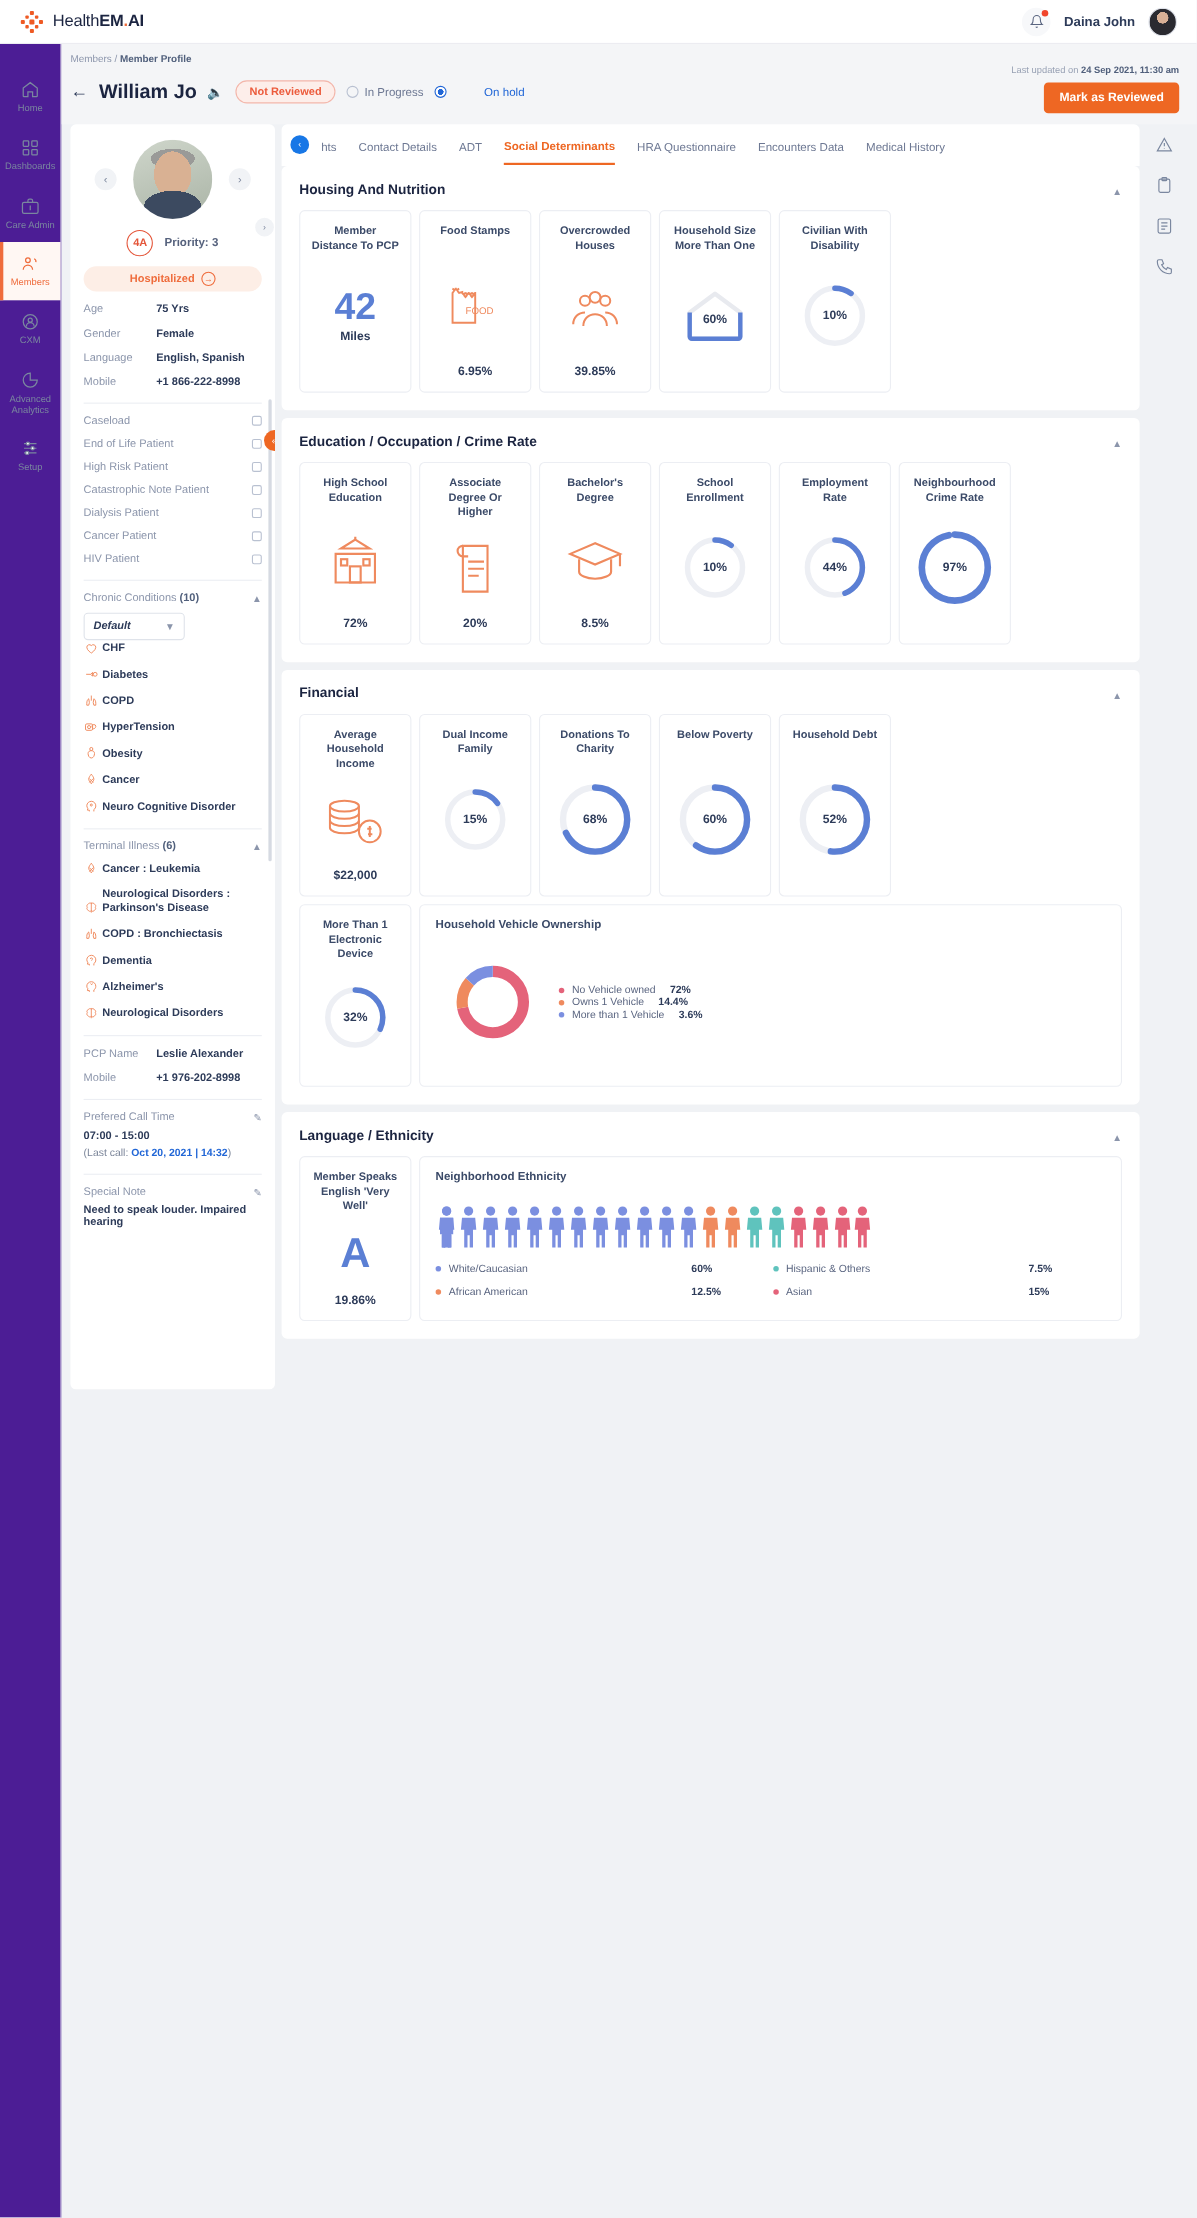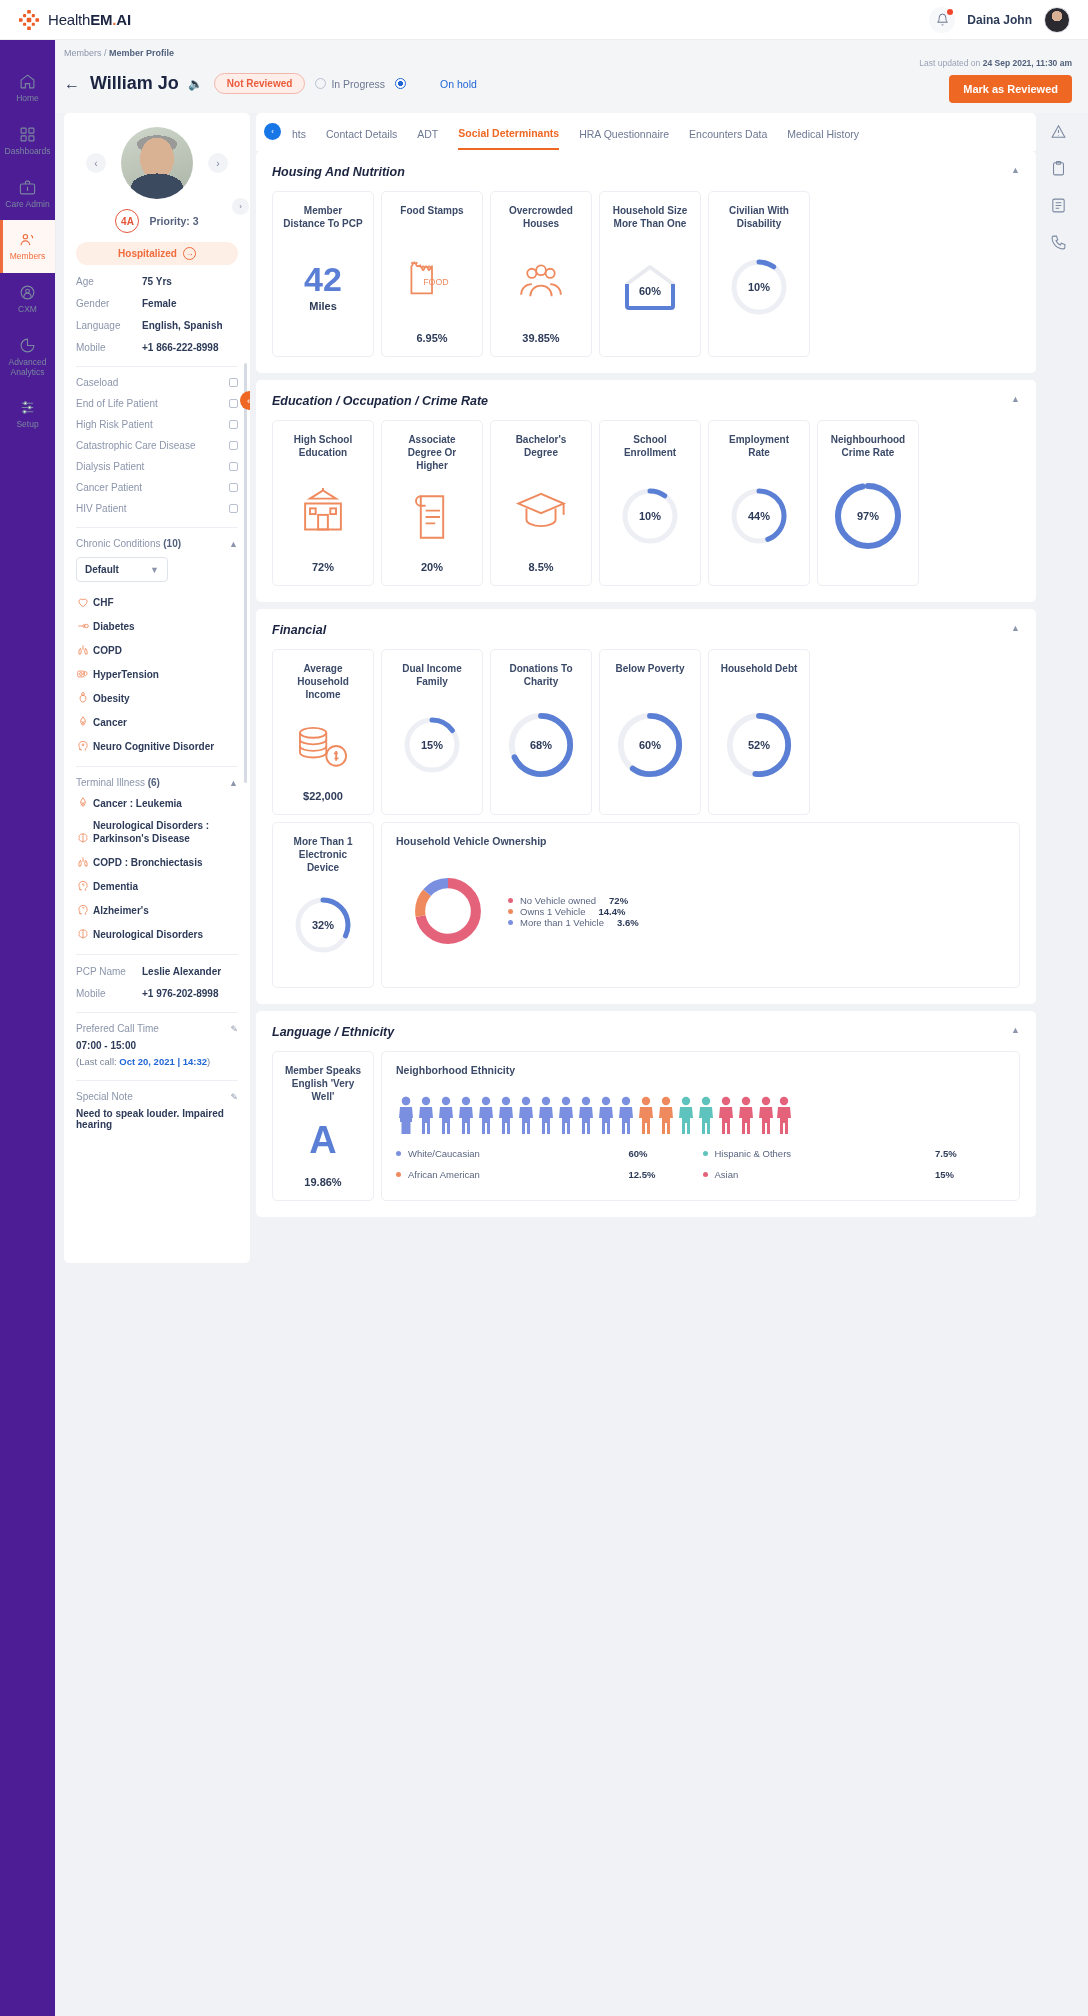--- a/index.html
+++ b/index.html
@@ -120,21 +120,21 @@
   .chk-row { display: flex; align-items: center; justify-content: space-between; margin-bottom: 10px; }
   .chk-row .lbl { font-size: 10px; color: #8b95ab; }
   .chk { width: 9px; height: 9px; border: 1.2px solid #b9c1d1; border-radius: 2px; }
   .sec-head { display: flex; align-items: center; justify-content: space-between; margin: 2px 0 8px; }
   .sec-head .t { font-size: 10px; color: #8b95ab; }
   .sec-head .t b { color: #51607c; font-weight: 700; }
   .chev { color: #8b95ab; font-size: 9px; }
   .sel-box {
     border: 1px solid #dfe3ea; border-radius: 4px; padding: 6px 8px;
     display: flex; align-items: center; justify-content: space-between;
-    font-size: 10px; font-weight: 700; color: #2d3b59; margin-bottom: 13px; width: 92px;
+    font-size: 10px; font-weight: 700; color: #2d3b59; margin-bottom: 0; width: 92px; font-style: italic;
   }
   .cond { display: flex; align-items: flex-end; gap: 3px; margin-bottom: 10px; }
   .cond .ic { width: 14px; height: 14px; flex: 0 0 14px; color: #ef8a5e; }
   .cond .nm { font-size: 10px; font-weight: 700; color: #2d3b59; line-height: 1.25; }
   .note-head { display: flex; align-items: center; justify-content: space-between; }
   .note-head .t { font-size: 10px; color: #8b95ab; }
   .pencil { color: #8b95ab; font-size: 9px; }
   .note-val { font-size: 10px; font-weight: 700; margin-top: 6px; }
   .note-sub { font-size: 9.5px; color: #7b8599; margin-top: 5px; }
   .note-sub b { color: #2166d6; }
@@ -155,21 +155,21 @@
   }
   .tab { font-size: 10.5px; color: #6d7893; padding-bottom: 9px; white-space: nowrap; }
   .tab.active { color: #ee6723; font-weight: 700; border-bottom: 2px solid #ee6723; }
   .tab.clipped { color: #6d7893; }
   .tab-nav {
     position: absolute; left: 8px; top: 10px; width: 17px; height: 17px; border-radius: 50%;
     background: #1877e6; color: #fff; display: flex; align-items: center; justify-content: center; font-size: 8px;
   }
   .tab-nav.right { left: auto; right: -9px; top: 42px; background: #f1f3f6; color: #7d889e; }
   .block { background: #fff; border-radius: 5px; margin-bottom: 7px; padding: 14px 16px 16px; }
-  .block-head { display: flex; align-items: flex-start; justify-content: space-between; margin-bottom: 12px; font-style: italic; }
+  .block-head { display: flex; align-items: flex-end; justify-content: space-between; margin-bottom: 12px; }
   .block-title { font-size: 12.5px; font-weight: 700; color: #1b2440; }
   .cards { display: flex; flex-wrap: wrap; gap: 7px; }
   .card {
     width: 102px; min-height: 166px; border: 1px solid #eceef3; border-radius: 5px;
     padding: 12px 10px 12px; display: flex; flex-direction: column; align-items: center;
   }
   .card-title {
     font-size: 10px; font-weight: 700; color: #3b4a68; text-align: center; line-height: 1.3;
     min-height: 26px;
   }
@@ -365,21 +365,21 @@
           </div>
         <div class="chk-row">
             <span class="lbl">End of Life Patient</span>
             <span class="chk"></span>
           </div>
         <div class="chk-row">
             <span class="lbl">High Risk Patient</span>
             <span class="chk"></span>
           </div>
         <div class="chk-row">
-            <span class="lbl">Catastrophic Care Disease</span>
+            <span class="lbl">Catastrophic Note Patient</span>
             <span class="chk"></span>
           </div>
         <div class="chk-row">
             <span class="lbl">Dialysis  Patient</span>
             <span class="chk"></span>
           </div>
         <div class="chk-row">
             <span class="lbl">Cancer Patient</span>
             <span class="chk"></span>
           </div>

